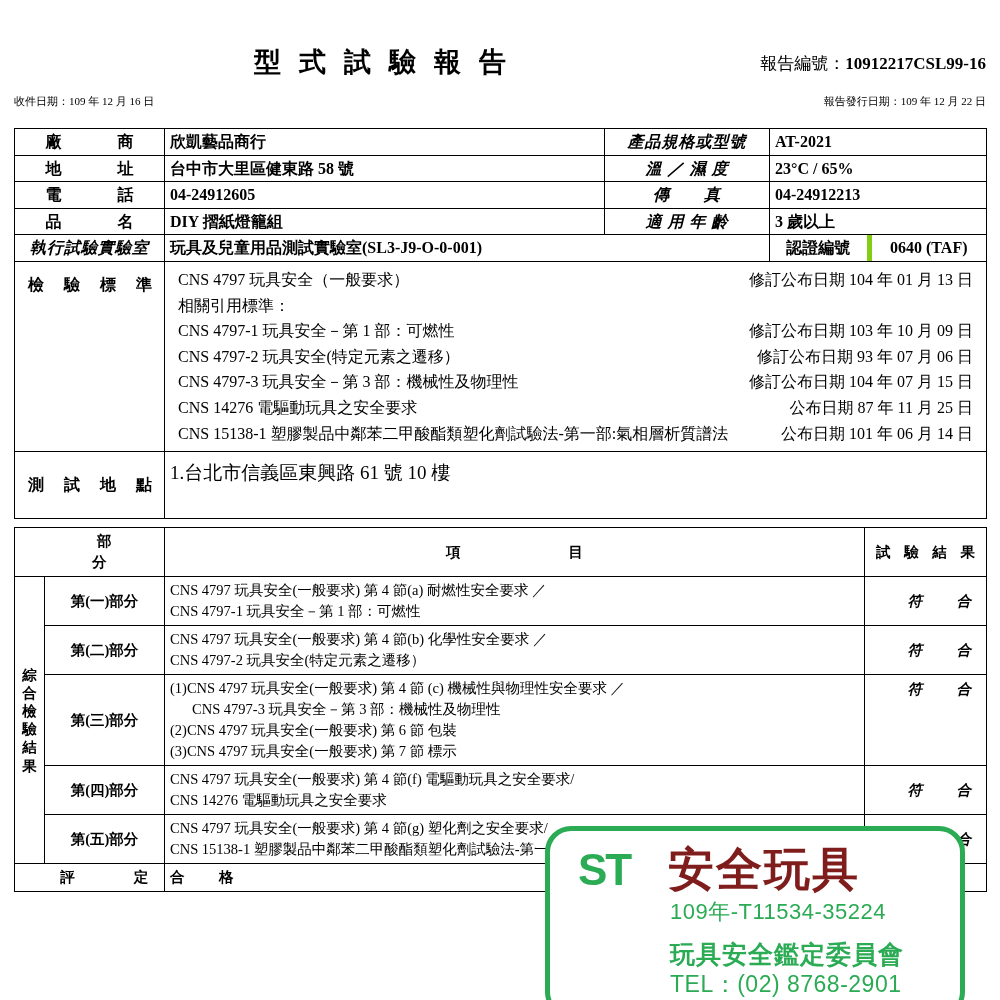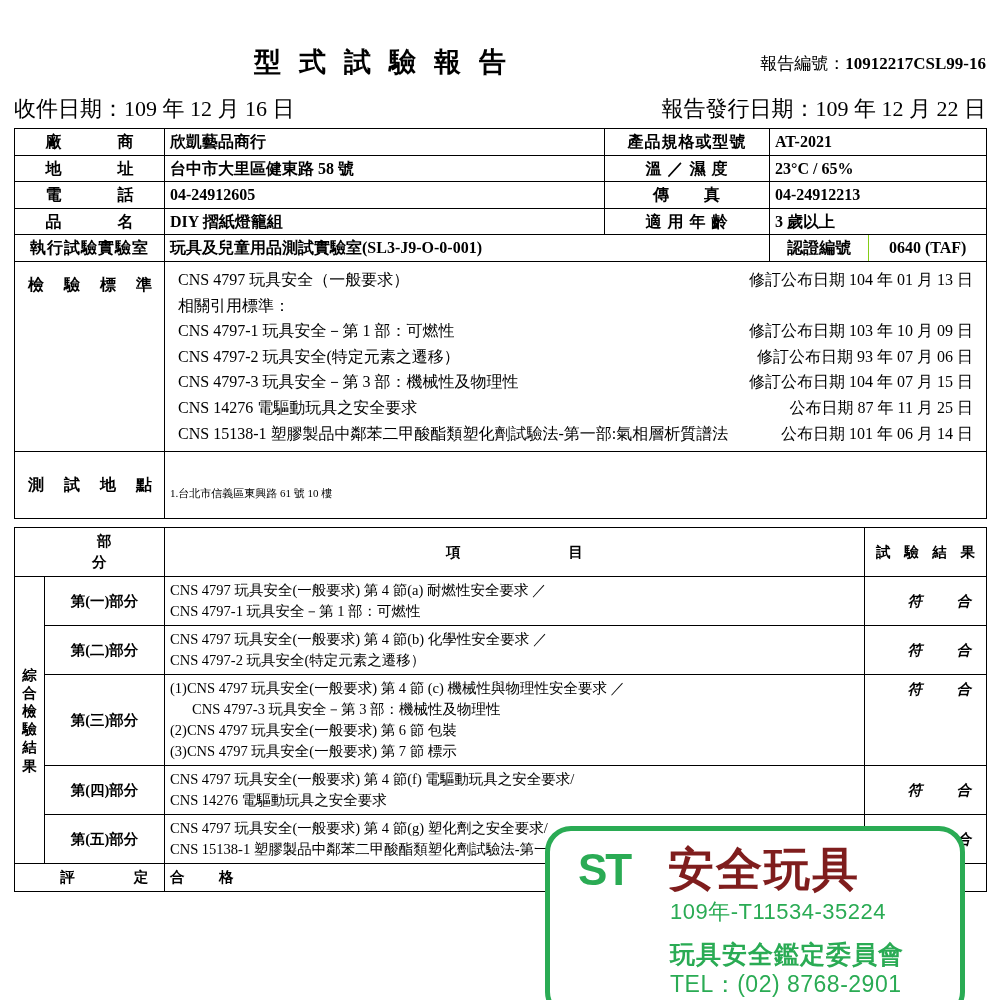--- a/index.html
+++ b/index.html
@@ -44,21 +44,21 @@
     top: 8px;
     font-size: 17px;
     white-space: nowrap;
   }
   .report-no-label b { font-weight: bold; }
 
   
   .date-row {
     position: relative;
     height: 28px;
-    font-size: 22px;
+    font-size: 11px;
     margin-top: 4px;
   }
   .date-left { position: absolute; left: 0; top: 0; white-space: nowrap; }
   .date-right { position: absolute; right: 0; top: 0; white-space: nowrap; }
 
   
   table.main {
     width: 972px;
     border-collapse: collapse;
     margin-top: 6px;
@@ -78,33 +78,34 @@
     letter-spacing: 8px;
     text-indent: 8px;
     white-space: nowrap;
   }
   .lbl-narrow {
     text-align: center;
     font-weight: bold;
     font-size: 17px;
     letter-spacing: 1px;
     white-space: nowrap;
+    font-style: italic;
   }
   .val { font-weight: bold; font-size: 17px; }
 
   
   .std-wrap {
     position: relative;
     min-height: 150px;
   }
   .std-table { width: 100%; border-collapse: collapse; }
   .std-table td { border: none !important; padding: 0; font-size: 14.5px; line-height: 1.5; white-space: nowrap;}
   .std-table td.date-col { text-align: right; width: 250px; padding-left: 8px; }
 
-  .place-line { font-size: 11px; line-height: 1.6; margin-top: 27px; }
+  .place-line { font-size: 19px; line-height: 1.6; }
 
   
   table.res {
     width: 972px;
     border-collapse: collapse;
     table-layout: fixed;
     margin-top: 8px;
   }
   table.res td {
     border: 1px solid #000;
@@ -299,21 +300,21 @@
         <td class="lbl-narrow">適 用 年 齡</td>
         <td class="val">3 歲以上</td>
       </tr>
       <tr>
         <td class="lbl-narrow">執行試驗實驗室</td>
         <td class="val" colspan="2">玩具及兒童用品測試實驗室(SL3-J9-O-0-001)</td>
         <td style="padding:0">
           <table style="width:100%;border-collapse:collapse">
             <tbody>
                 <tr>
-              <td style="border:none;border-right:1px solid #84cc16;text-align:center;font-weight:bold;font-size:16px;white-space:nowrap;padding:2px 4px">認證編號</td>
+              <td style="border:none;border-right:5px solid #84cc16;text-align:center;font-weight:bold;font-size:16px;white-space:nowrap;padding:2px 4px">認證編號</td>
               <td style="border:none;text-align:center;font-weight:bold;font-size:16px;white-space:nowrap;padding:2px 4px">0640 (TAF)</td>
             </tr>
           </tbody>
             </table>
         </td>
       </tr>
       <tr>
         <td class="lbl" style="vertical-align:top;padding-top:12px">檢 驗 標 準</td>
         <td colspan="3" style="padding:5px 8px">
           <div class="std-wrap">

